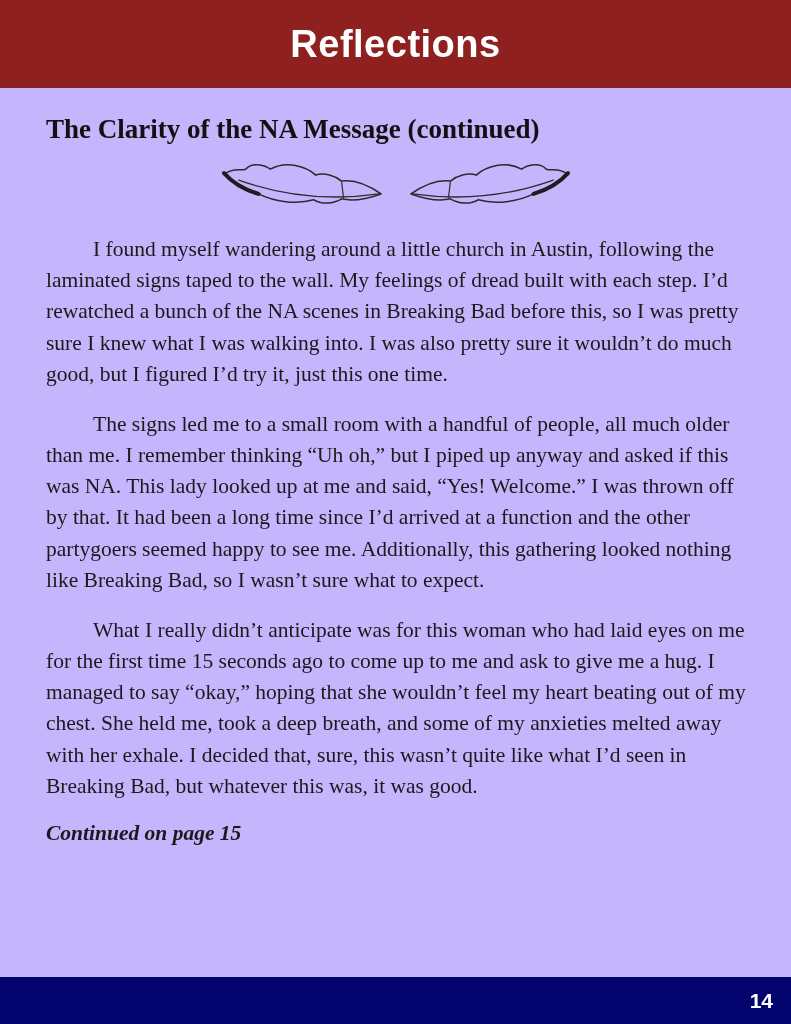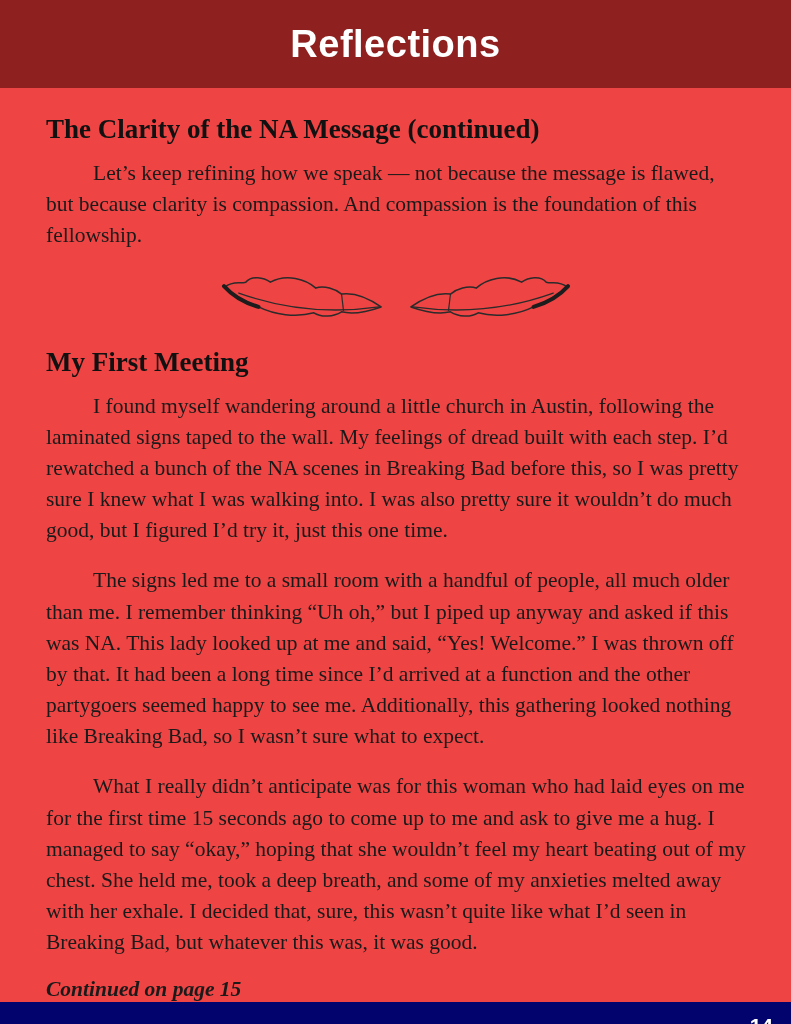--- a/index.html
+++ b/index.html
@@ -1,20 +1,20 @@
 <!DOCTYPE html>
 <html><head>
 <meta charset="utf-8">
 <style>
   * { box-sizing: border-box; }
   html, body { margin: 0; padding: 0; background: #ffffff; }
   .page {
     width: 791px;
     height: 1024px;
-    background: #ef4444;
+    background: #c4b5fd;
     display: flex;
     flex-direction: column;
     font-family: "Liberation Serif", serif;
     overflow: hidden;
   }
   .banner {
     height: 88px;
     background: #8E2120;
     display: flex;
     align-items: center;
@@ -84,38 +84,36 @@
 
 <div class="page">
 
   <header class="banner">
     <h1>Reflections</h1>
   </header>
 
   <main class="content">
 
     <h2>The Clarity of the NA Message (continued)</h2>
-    <p class="body">Let’s keep refining how we speak — not because the message is flawed, but because clarity is compassion. And compassion is the foundation of this fellowship.</p>
 
     <div class="divider">
       <svg class="feather-left" width="168" height="52" viewBox="0 0 170 52" fill="none" xmlns="http://www.w3.org/2000/svg">
         <path d="M6,16 C14,9 22,13 27,11 C33,4 45,6 52,11 C68,2 88,8 98,17 C106,14 118,18 124,23 C138,21 154,29 164,36 C150,41 136,44 124,41 C116,46 104,47 96,42 C78,47 56,44 40,36 C28,31 14,25 6,16 Z" stroke="#2b2b2b" stroke-width="1.6" stroke-linejoin="round"></path>
         <path d="M5,15 C14,25 26,32 40,36" stroke="#1d1d1d" stroke-width="4" stroke-linecap="round"></path>
         <path d="M20,22 C70,40 120,42 162,36" stroke="#2b2b2b" stroke-width="1.3" stroke-linecap="round"></path>
         <path d="M124,23 L126,40" stroke="#2b2b2b" stroke-width="1.2"></path>
       </svg>
       <svg class="feather-right" width="168" height="52" viewBox="0 0 170 52" fill="none" xmlns="http://www.w3.org/2000/svg">
         <path d="M6,16 C14,9 22,13 27,11 C33,4 45,6 52,11 C68,2 88,8 98,17 C106,14 118,18 124,23 C138,21 154,29 164,36 C150,41 136,44 124,41 C116,46 104,47 96,42 C78,47 56,44 40,36 C28,31 14,25 6,16 Z" stroke="#2b2b2b" stroke-width="1.6" stroke-linejoin="round"></path>
         <path d="M5,15 C14,25 26,32 40,36" stroke="#1d1d1d" stroke-width="4" stroke-linecap="round"></path>
         <path d="M20,22 C70,40 120,42 162,36" stroke="#2b2b2b" stroke-width="1.3" stroke-linecap="round"></path>
         <path d="M124,23 L126,40" stroke="#2b2b2b" stroke-width="1.2"></path>
       </svg>
     </div>
 
-    <h2 class="second">My First Meeting</h2>
     <p class="body">I found myself wandering around a little church in Austin, following the laminated signs taped to the wall. My feelings of dread built with each step. I’d rewatched a bunch of the NA scenes in Breaking Bad before this, so I was pretty sure I knew what I was walking into. I was also pretty sure it wouldn’t do much good, but I figured I’d try it, just this one time.</p>
     <p class="body">The signs led me to a small room with a handful of people, all much older than me. I remember thinking “Uh oh,” but I piped up anyway and asked if this was NA. This lady looked up at me and said, “Yes! Welcome.” I was thrown off by that. It had been a long time since I’d arrived at a function and the other partygoers seemed happy to see me. Additionally, this gathering looked nothing like Breaking Bad, so I wasn’t sure what to expect.</p>
     <p class="body">What I really didn’t anticipate was for this woman who had laid eyes on me for the first time 15 seconds ago to come up to me and ask to give me a hug. I managed to say “okay,” hoping that she wouldn’t feel my heart beating out of my chest. She held me, took a deep breath, and some of my anxieties melted away with her exhale. I decided that, sure, this wasn’t quite like what I’d seen in Breaking Bad, but whatever this was, it was good.</p>
 
     <p class="continued">Continued on page 15</p>
 
   </main>
 
   <footer class="footer">
     <span>14</span>

